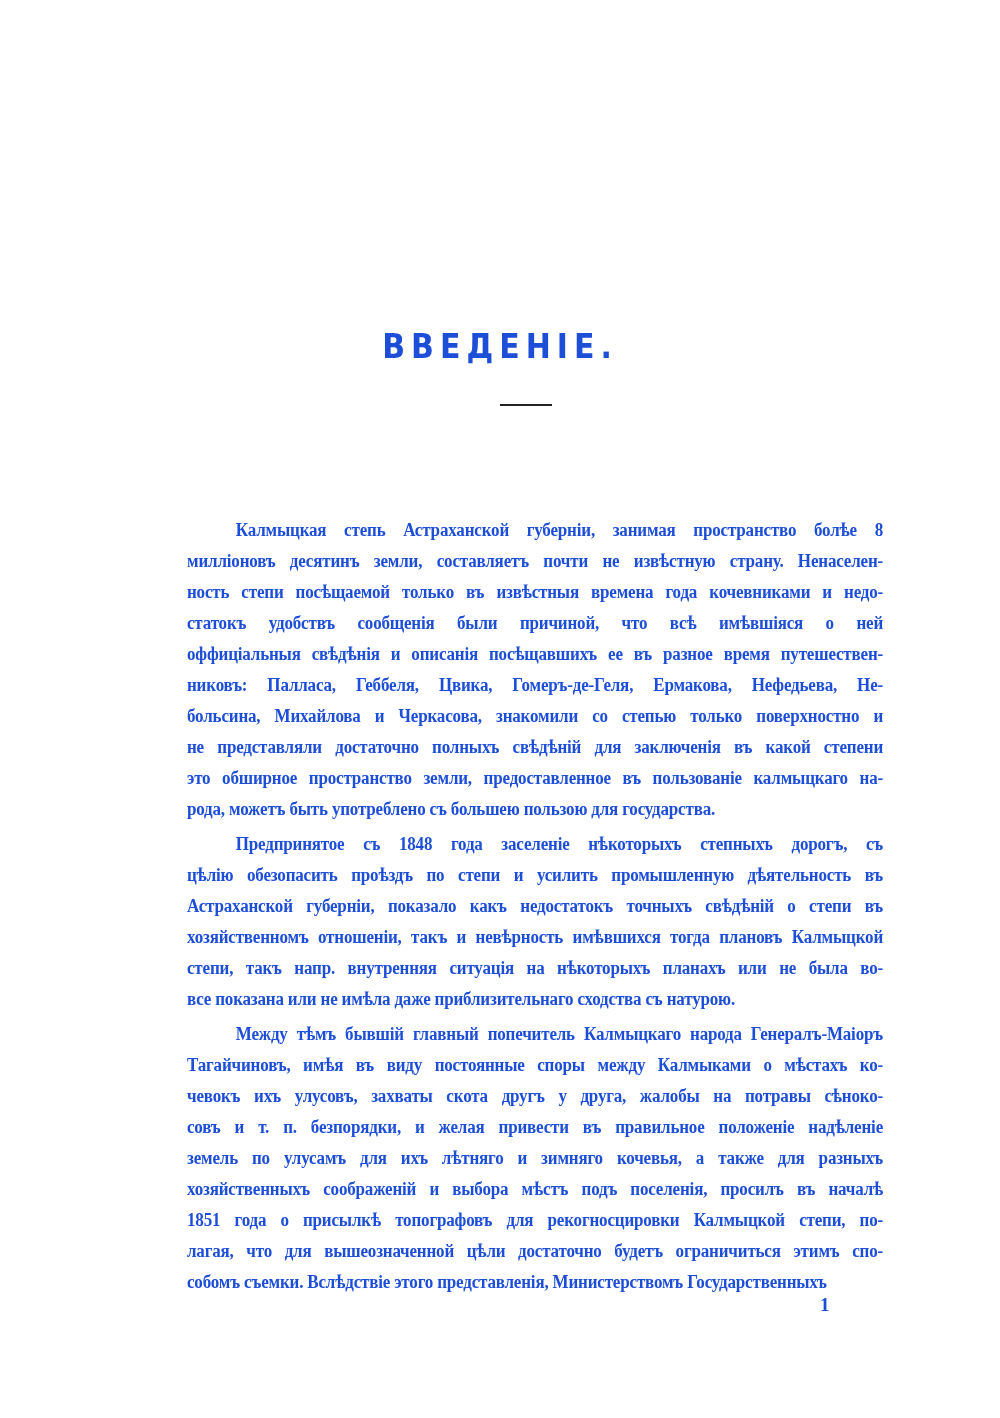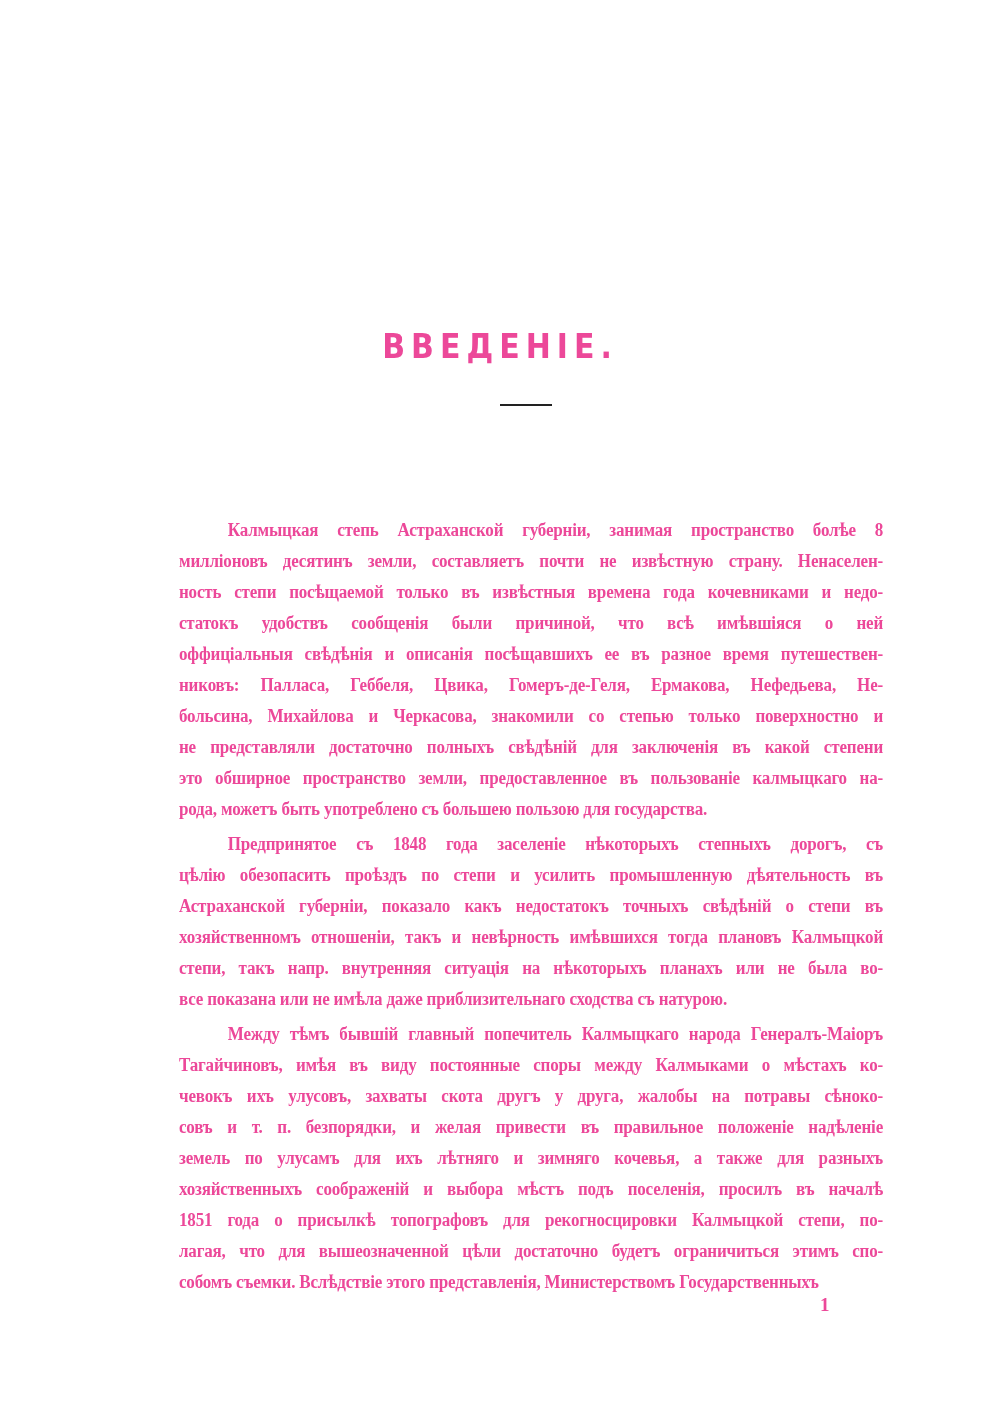--- a/index.html
+++ b/index.html
@@ -1,39 +1,39 @@
 <!DOCTYPE html>
 <html><head>
   <meta charset="utf-8">
   <style>
     html, body { margin: 0; padding: 0; background: #ffffff; }
     body { width: 1000px; height: 1418px; position: relative; overflow: hidden; }
     .page {
       position: absolute; left: 0; top: 0; width: 1000px; height: 1418px;
-      background: #ffffff; color: #ec4899;
+      background: #ffffff; color: #1d4ed8;
       font-family: "Liberation Serif", "DejaVu Serif", serif;
     }
     .title {
       position: absolute; left: 0; width: 1000px; top: 328px;
       text-align: center;
       font-family: "DejaVu Sans", "Liberation Sans", sans-serif;
       font-weight: bold; font-size: 30px; letter-spacing: 6px;
       transform: scaleY(1.15);
     }
     .rule {
       position: absolute; left: 500px; top: 404px; width: 52px; height: 2px;
       background: #222222;
     }
     .body-text {
       position: absolute; left: 175px; top: 515px; width: 708px;
       font-size: 18.5px; line-height: 31px; font-weight: bold;
       font-family: "Liberation Serif", "DejaVu Serif", serif;
       letter-spacing: -0.2px;
     }
-    .para { margin: 0 0 4px 4px; }
+    .para { margin: 0 0 4px 12px; }
     .line {
       display: block; white-space: nowrap; text-align: justify;
       text-align-last: justify; height: 31px;
       transform: scaleX(0.92); transform-origin: left center; width: 108.7%;
     }
     .line.last { text-align-last: left; }
     .line.indent { padding-left: 53px; box-sizing: border-box; }
     .page-number {
       position: absolute; left: 820px; top: 1294px;
       font-size: 19px; font-weight: bold;

